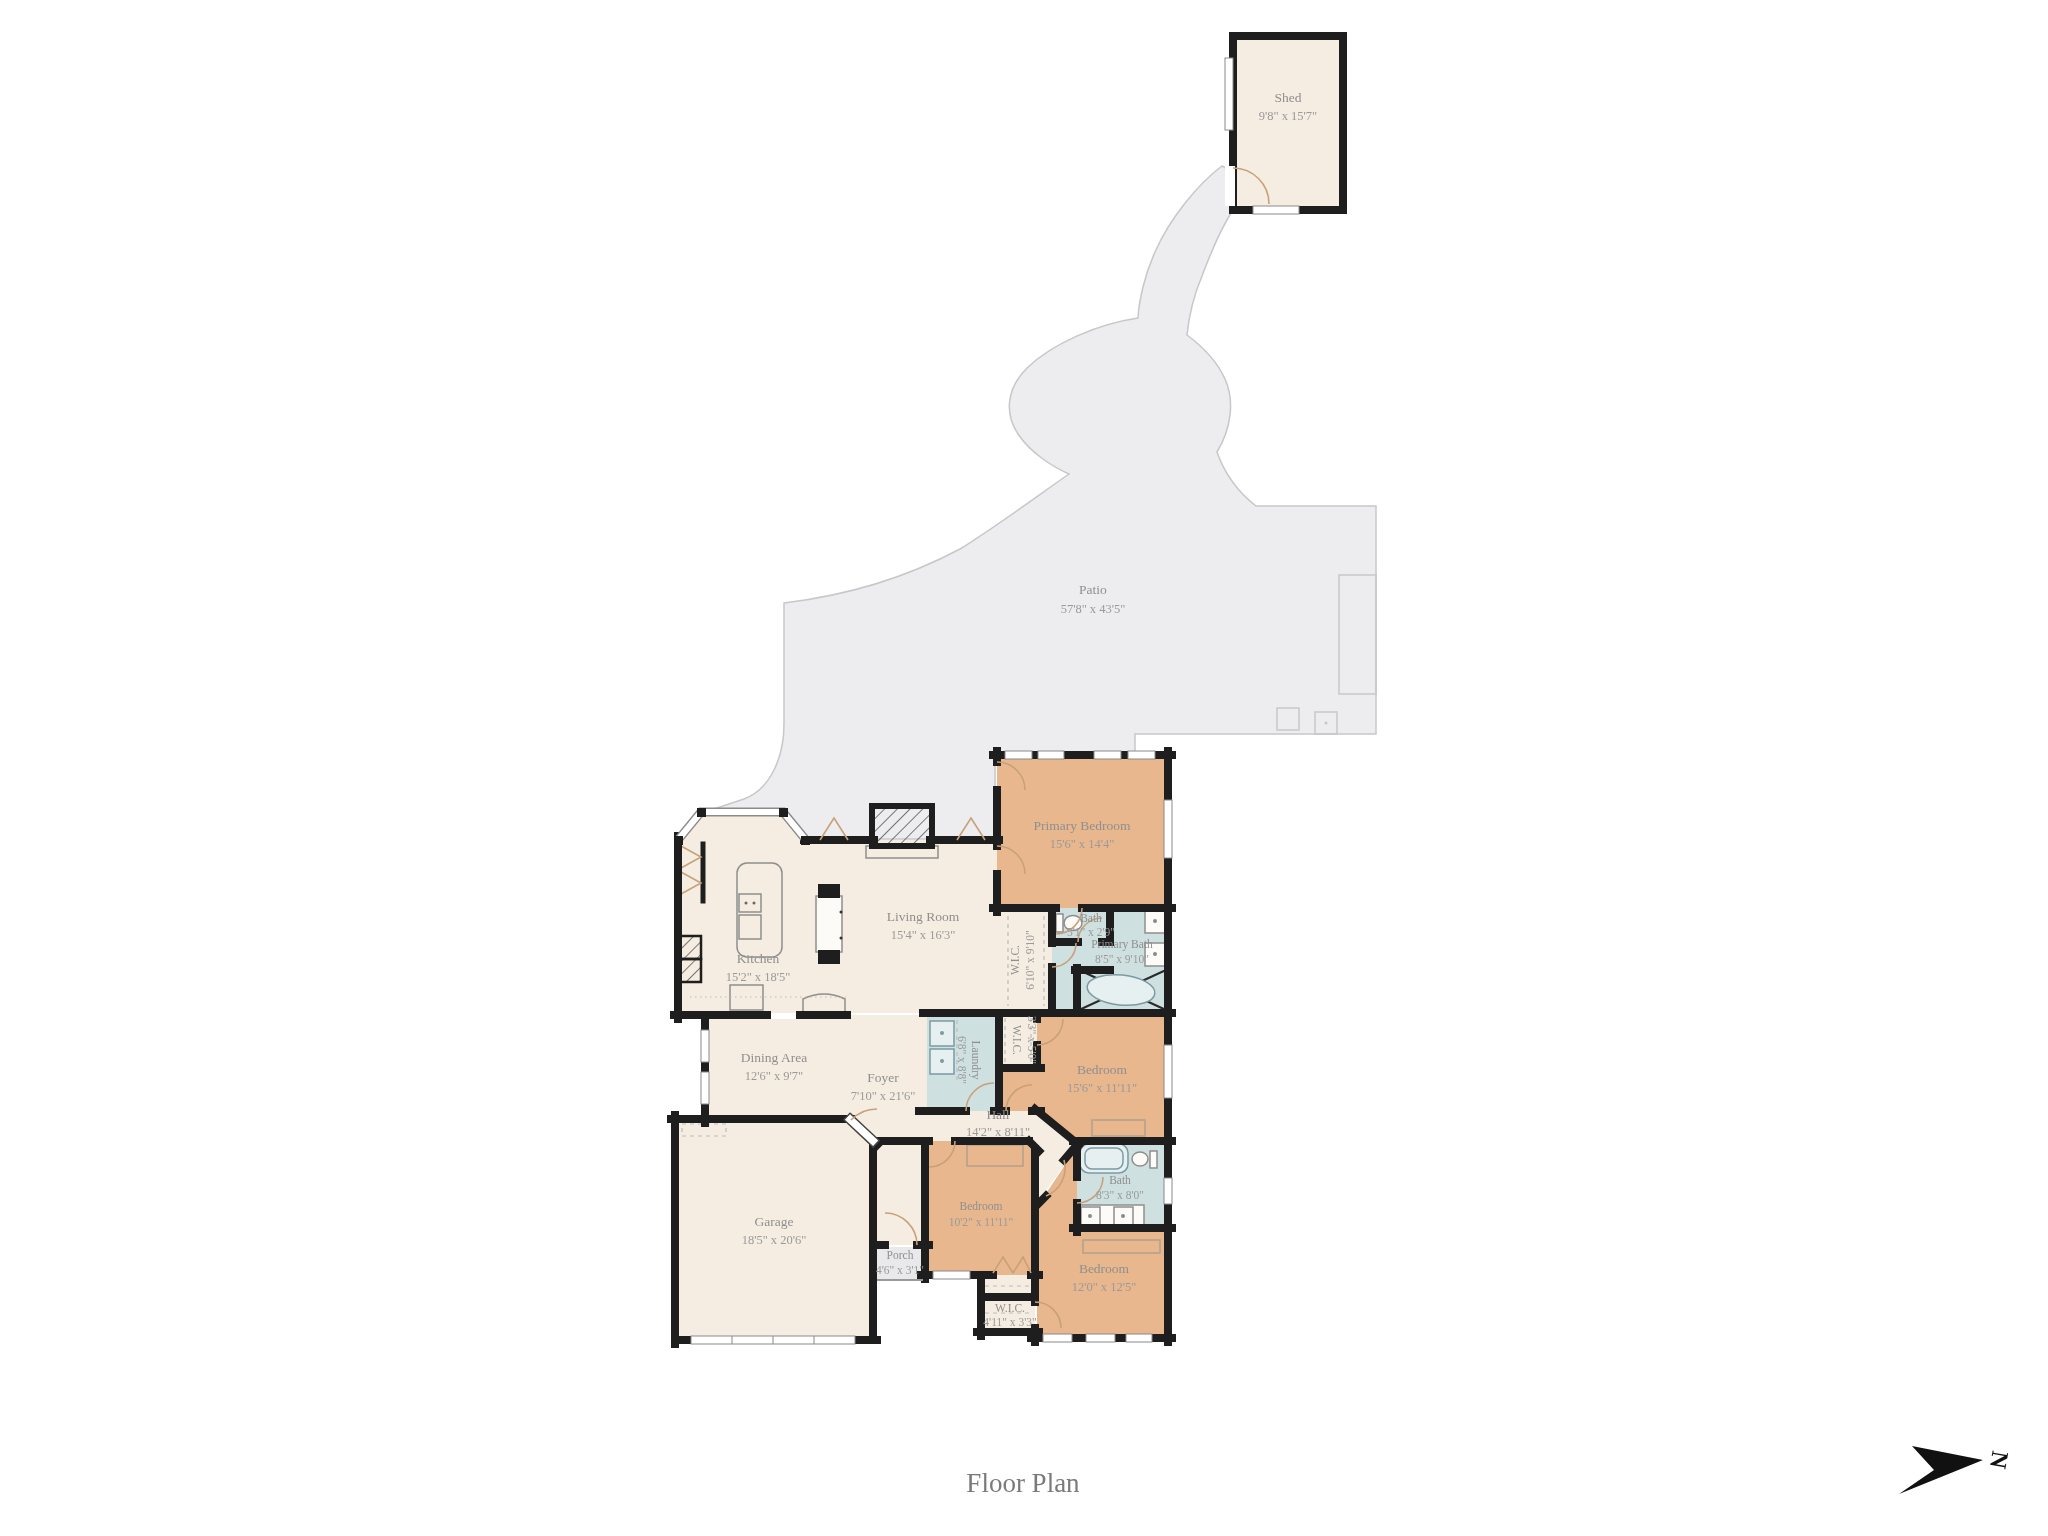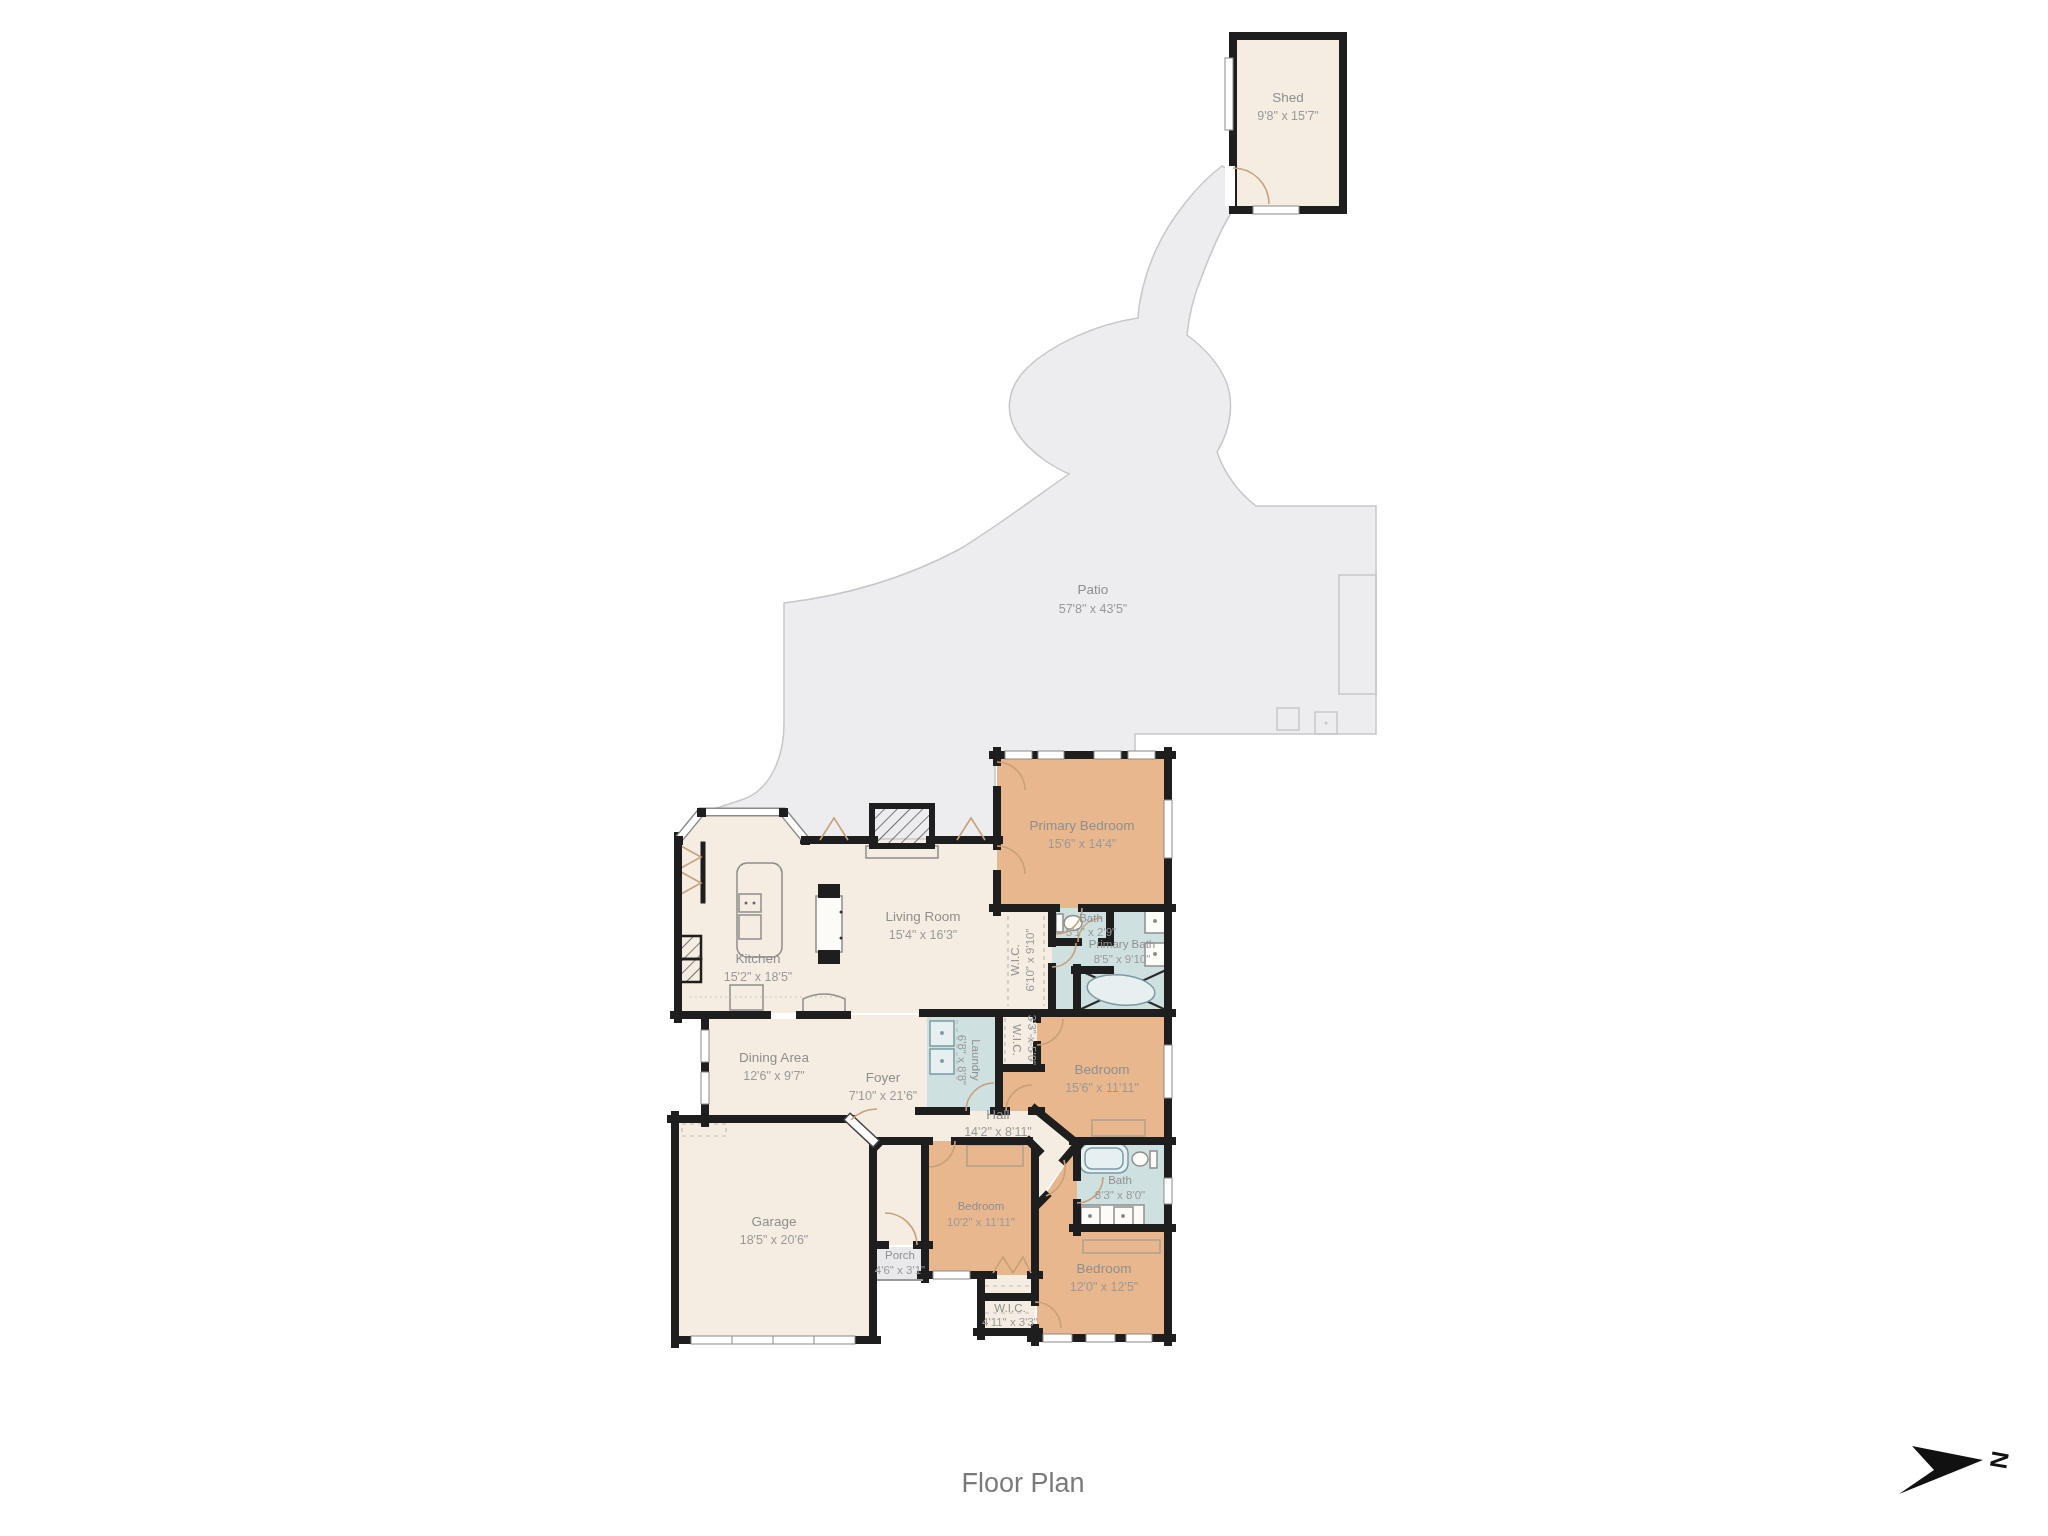--- a/index.html
+++ b/index.html
@@ -1,17 +1,17 @@
 <!DOCTYPE html>
 <html><head>
 <meta charset="utf-8">
 <style>
   html,body{margin:0;padding:0;background:#ffffff;}
   .page{position:relative;width:2048px;height:1536px;background:#ffffff;overflow:hidden;
-        font-family:Liberation Sans, sans-serif;}
+        font-family:Liberation Serif, serif;}
   svg{position:absolute;left:0;top:0;}
   
   .fill-cream{fill:#f5ede1;}
   .fill-tan{fill:#e9b78d;}
   .fill-blue{fill:#cfe0e0;}
   .fill-patio{fill:#ededef;stroke:#c7c7cb;stroke-width:1.5;}
   .fill-porch{fill:#e9e9ec;}
   
   .wall{stroke:#1e1e1e;stroke-width:8;fill:none;stroke-linecap:square;}
   .wallthin{stroke:#1e1e1e;stroke-width:5;fill:none;stroke-linecap:square;}

